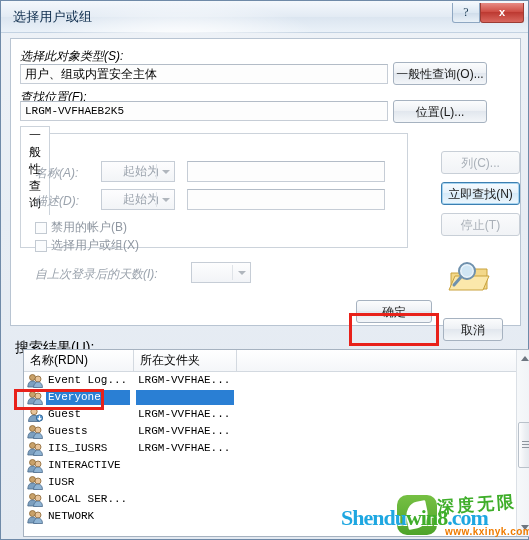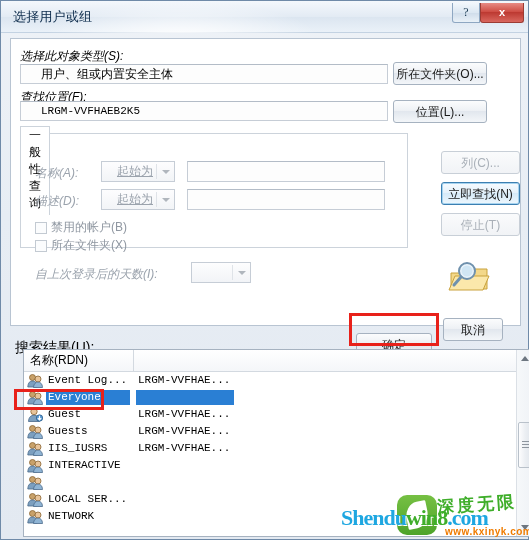--- a/index.html
+++ b/index.html
@@ -104,21 +104,21 @@
   .lbl.dim { color: #9ba3ad; }
 
   .textbox {
     position: absolute;
     background: #fdfdfd;
     border: 1px solid #c6cdd6;
     border-top-color: #b3bcc7;
     box-sizing: border-box;
     font-size: 12px;
     line-height: 18px;
-    padding: 0 20px;
+    padding: 0 4px;
     color: #000;
     overflow: hidden;
     white-space: nowrap;
   }
   .textbox.mono { font-family: "Liberation Mono", monospace; font-size: 11px; }
 
   .btn {
     position: absolute;
     box-sizing: border-box;
     background: linear-gradient(180deg,#fbfcfd 0%, #eef1f5 45%, #e2e7ee 50%, #f3f6f9 100%);
@@ -170,25 +170,24 @@
     box-sizing: border-box;
   }
 
   .combo {
     position: absolute;
     box-sizing: border-box;
     border: 1px solid #c6cdd6;
     background: linear-gradient(180deg,#fdfdfe 0%, #f2f4f7 100%);
     font-size: 12px;
     line-height: 19px;
-    padding-left: 15px;
+    padding-left: 21px;
     color: #9ba3ad;
     overflow: hidden;
     white-space: nowrap;
-    text-decoration: underline;
   }
   .combo .arrow {
     position: absolute;
     right: 4px; top: 50%;
     margin-top: -2px;
     width: 0; height: 0;
     border-left: 4px solid transparent;
     border-right: 4px solid transparent;
     border-top: 4px solid #b0b6bd;
   }
@@ -427,21 +426,21 @@
     <div class="title-buttons">
       <div class="tb-btn help">?</div>
       <div class="tb-btn close">x</div>
     </div>
   </div>
 
   <div class="panel"></div>
 
   <div class="lbl" style="left:19px; top:47px;">选择此对象类型(S):</div>
   <div class="textbox" style="left:19px; top:63px; width:368px; height:20px; line-height:19px;">用户、组或内置安全主体</div>
-  <div class="btn" style="left:392px; top:61px; width:94px; height:23px;">所在文件夹(O)...</div>
+  <div class="btn" style="left:392px; top:61px; width:94px; height:23px;">一般性查询(O)...</div>
 
   <div class="lbl" style="left:19px; top:88px;text-align:right;">查找位置(F):</div>
   <div class="textbox mono" style="left:19px; top:100px; width:368px; height:20px; line-height:19px;">LRGM-VVFHAEB2K5</div>
   <div class="btn" style="left:392px; top:99px; width:94px; height:23px;">位置(L)...</div>
 
   <div class="groupbox"></div>
   <div class="tabstrip">
     <div class="tab">一般性查询</div>
   </div>
 
@@ -460,21 +459,21 @@
     <span class="arrow"></span>
   </div>
   <div class="textbox" style="left:186px; top:188px; width:198px; height:21px; line-height:20px;"></div>
 
   <div class="checkrow" style="left:34px; top:218px;">
     <span class="cbox"></span>
     <span>禁用的帐户(B)</span>
   </div>
   <div class="checkrow" style="left:34px; top:236px;">
     <span class="cbox"></span>
-    <span>所在文件夹(X)</span>
+    <span>选择用户或组(X)</span>
   </div>
 
   <div class="lbl dim" style="left:34px; top:265px;">自上次登录后的天数(I):</div>
   <div class="combo" style="left:190px; top:261px; width:60px; height:21px;">
     <span></span>
     <span class="divider"></span>
     <span class="arrow"></span>
   </div>
 
   <div class="btn disabled" style="left:440px; top:150px; width:79px; height:23px;">列(C)...</div>
@@ -484,29 +483,30 @@
   <div class="searchicon">
     <svg width="44" height="36" viewBox="0 0 44 36">
       <path d="M4 14 L22 14 L26 10 L40 10 L40 30 L4 30 Z" fill="#f3d88a" stroke="#c9a23c" stroke-width="1"></path>
       <path d="M8 17 L42 17 L36 31 L2 31 Z" fill="#fbe8ab" stroke="#c9a23c" stroke-width="1"></path>
       <circle cx="20" cy="12" r="8" fill="#eaf4fb" stroke="#6f91ad" stroke-width="2"></circle>
       <circle cx="20" cy="12" r="5.5" fill="#c9e2f2" opacity="0.8"></circle>
       <line x1="14" y1="18" x2="7" y2="26" stroke="#6f91ad" stroke-width="3" stroke-linecap="round"></line>
     </svg>
   </div>
 
-  <div class="btn" style="left:355px; top:332px; width:76px; height:23px;">确定</div>
+  <div class="btn" style="left:355px; top:299px; width:76px; height:23px;">确定</div>
   <div class="btn" style="left:442px; top:317px; width:60px; height:23px;">取消</div>
   <div class="redbox" style="left:348px; top:312px; width:90px; height:33px;"></div>
 
   <div class="results-label">搜索结果(U):</div>
 
   <div class="listbox">
     <div class="list-header">
       <div class="col-head" style="left:0; width:110px;">名称(RDN)</div>
+      <div class="col-head" style="left:110px; width:103px;">所在文件夹</div>
       <div class="col-head" style="left:213px; width:280px; border-right:none;"></div>
     </div>
 
     <div class="rows" id="rows-container">
         <div class="row">
           <span class="row-icon"><svg width="16" height="15" viewBox="0 0 16 15">
               <circle cx="5.5" cy="4.5" r="3" fill="#c8a16a" stroke="#8a6432" stroke-width="0.8"></circle>
               <path d="M0.8 14 C1 9.5 3 8 5.5 8 C8 8 10 9.5 10.2 14 Z" fill="#7c9fbf" stroke="#4a6a8a" stroke-width="0.8"></path>
               <circle cx="11" cy="6" r="3" fill="#e8c49a" stroke="#8a6432" stroke-width="0.8"></circle>
               <path d="M6.5 14.5 C6.8 10.5 8.8 9.2 11 9.2 C13.3 9.2 15.3 10.5 15.5 14.5 Z" fill="#8fb4d4" stroke="#4a6a8a" stroke-width="0.8"></path>
@@ -564,20 +564,21 @@
           <span class="cell-name">INTERACTIVE</span>
           <span class="cell-folder"></span>
         </div>
         <div class="row">
           <span class="row-icon"><svg width="16" height="15" viewBox="0 0 16 15">
               <circle cx="5.5" cy="4.5" r="3" fill="#c8a16a" stroke="#8a6432" stroke-width="0.8"></circle>
               <path d="M0.8 14 C1 9.5 3 8 5.5 8 C8 8 10 9.5 10.2 14 Z" fill="#7c9fbf" stroke="#4a6a8a" stroke-width="0.8"></path>
               <circle cx="11" cy="6" r="3" fill="#e8c49a" stroke="#8a6432" stroke-width="0.8"></circle>
               <path d="M6.5 14.5 C6.8 10.5 8.8 9.2 11 9.2 C13.3 9.2 15.3 10.5 15.5 14.5 Z" fill="#8fb4d4" stroke="#4a6a8a" stroke-width="0.8"></path>
             </svg></span>
+          <span class="cell-name">IUSR</span>
           <span class="cell-folder"></span>
         </div>
         <div class="row">
           <span class="row-icon"><svg width="16" height="15" viewBox="0 0 16 15">
               <circle cx="5.5" cy="4.5" r="3" fill="#c8a16a" stroke="#8a6432" stroke-width="0.8"></circle>
               <path d="M0.8 14 C1 9.5 3 8 5.5 8 C8 8 10 9.5 10.2 14 Z" fill="#7c9fbf" stroke="#4a6a8a" stroke-width="0.8"></path>
               <circle cx="11" cy="6" r="3" fill="#e8c49a" stroke="#8a6432" stroke-width="0.8"></circle>
               <path d="M6.5 14.5 C6.8 10.5 8.8 9.2 11 9.2 C13.3 9.2 15.3 10.5 15.5 14.5 Z" fill="#8fb4d4" stroke="#4a6a8a" stroke-width="0.8"></path>
             </svg></span>
           <span class="cell-name">LOCAL SER...</span>

